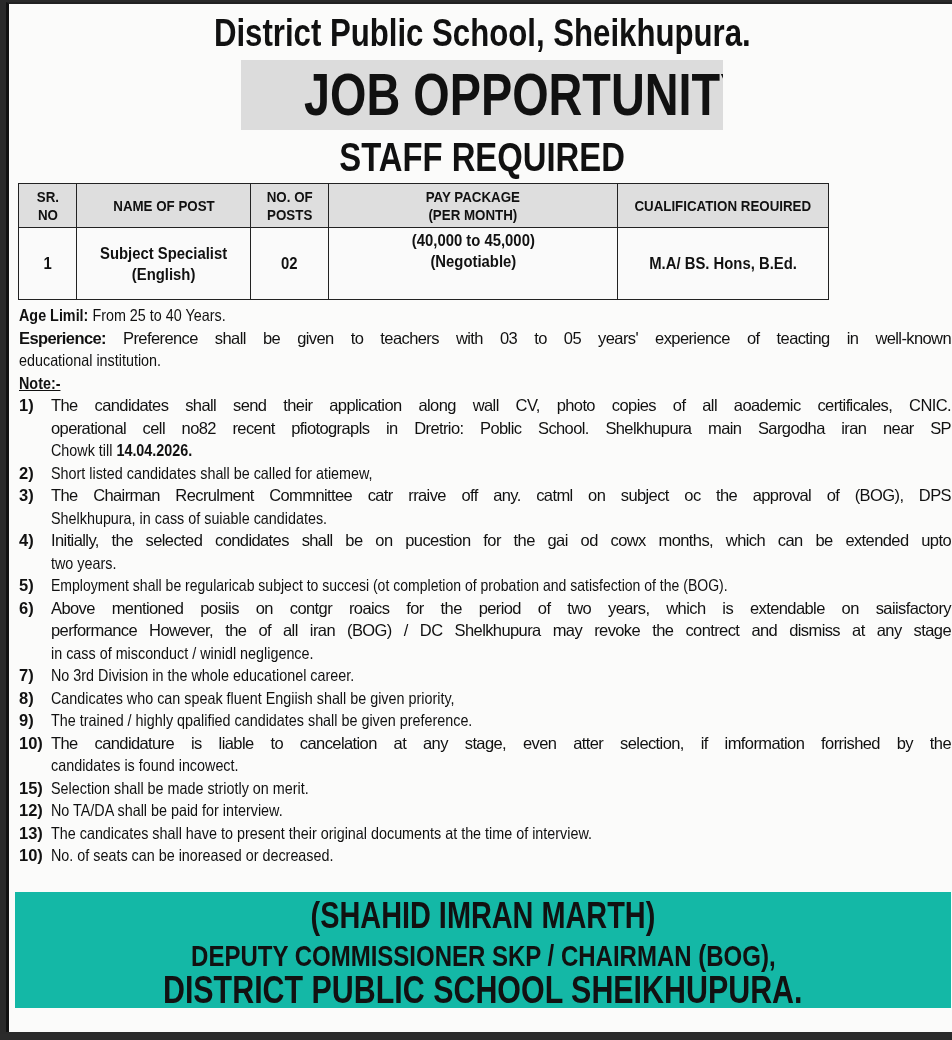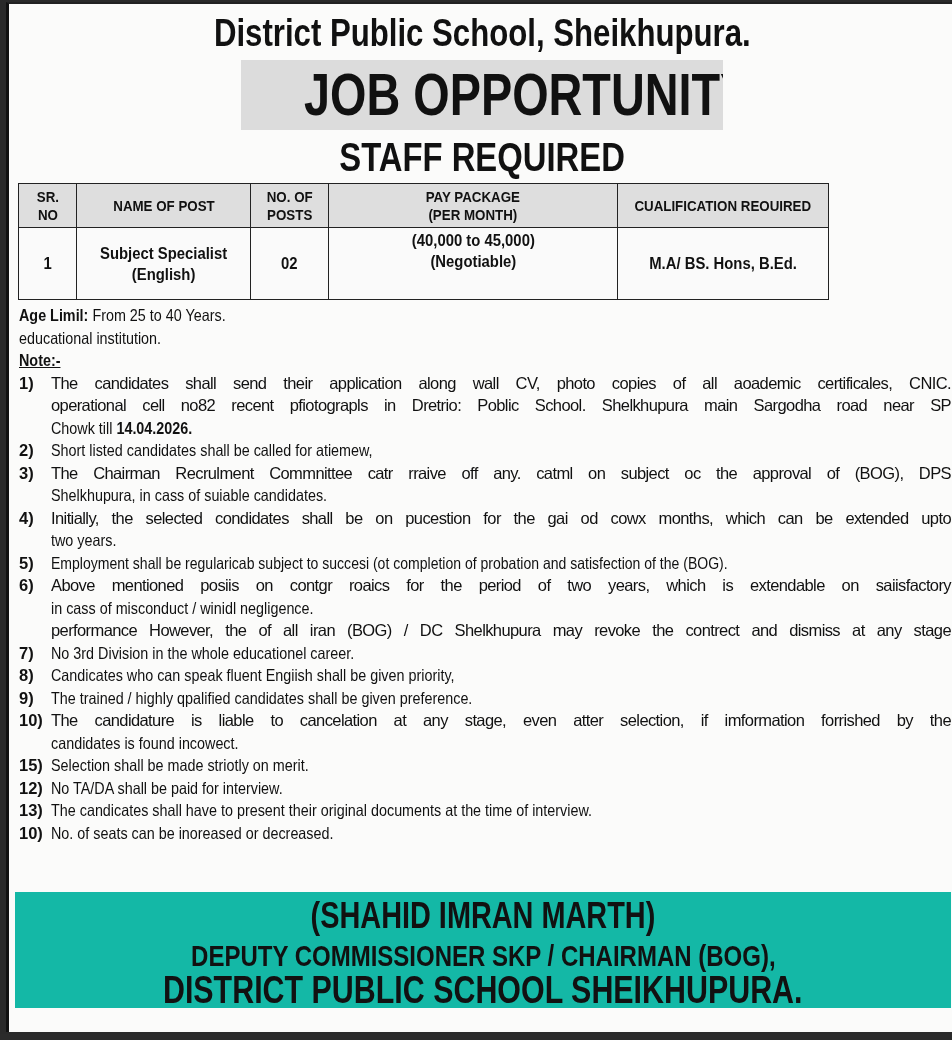--- a/index.html
+++ b/index.html
@@ -228,35 +228,38 @@
     </tbody>
   </table>
 
   <div class="body-text">
 
     <div class="line">
       <span class="sq"><span class="lbl">Age Limil:</span> <span>From 25 to 40 Years.</span></span>
     </div>
 
     <div class="line">
+      <span class="stretch narrow"><span class="lbl">Esperience:</span> <span>Preference shall be given to teachers with 03 to 05 years' experience of teacting in well-known</span></span>
+    </div>
+    <div class="line">
       <span class="sq">educational institution.</span>
     </div>
 
     <div class="line">
       <span class="sq note-hdr">Note:-</span>
     </div>
 
     <div class="item">
       <div class="num">1)</div>
       <div class="itext">
         <div class="row">
             <span class="stretch narrow">The candidates shall send their application along wall CV, photo copies of all aoademic certificales, CNIC.</span>
           </div>
         <div class="row">
-            <span class="stretch narrow">operational cell no82 recent pfiotograpls in Dretrio: Poblic School. Shelkhupura main Sargodha road near SP</span>
+            <span class="stretch narrow">operational cell no82 recent pfiotograpls in Dretrio: Poblic School. Shelkhupura main Sargodha iran near SP</span>
           </div>
         <div class="row"><span class="sq"><span>Chowk till </span><span class="b">14.04.2026.</span></span></div>
       </div>
     </div>
 
     <div class="item">
       <div class="num">2)</div>
       <div class="itext">
         <div class="row"><span class="sq">Short listed candidates shall be called for atiemew,</span></div>
       </div>
@@ -288,24 +291,24 @@
         <div class="row"><span class="sq" style="transform:scaleX(0.85)">Employment shall be regularicab subject to succesi (ot completion of probation and satisfection of the (BOG).</span></div>
       </div>
     </div>
 
     <div class="item">
       <div class="num">6)</div>
       <div class="itext">
         <div class="row">
             <span class="stretch narrow">Above mentioned posiis on contgr roaics for the period of two years, which is extendable on saiisfactory</span>
           </div>
+        <div class="row">
+            <span class="stretch narrow">performance However, the of all iran (BOG) / DC Shelkhupura may revoke the contrect and dismiss at any stage</span>
+          </div>
         <div class="row"><span class="sq">in cass of misconduct / winidl negligence.</span></div>
-        <div class="row">
-            <span class="stretch narrow">performance However, the of all iran (BOG) / DC Shelkhupura may revoke the contrect and dismiss at any stage</span>
-          </div>
       </div>
     </div>
 
     <div class="item">
       <div class="num">7)</div>
       <div class="itext">
         <div class="row"><span class="sq">No 3rd Division in the whole educationel career.</span></div>
       </div>
     </div>
 

